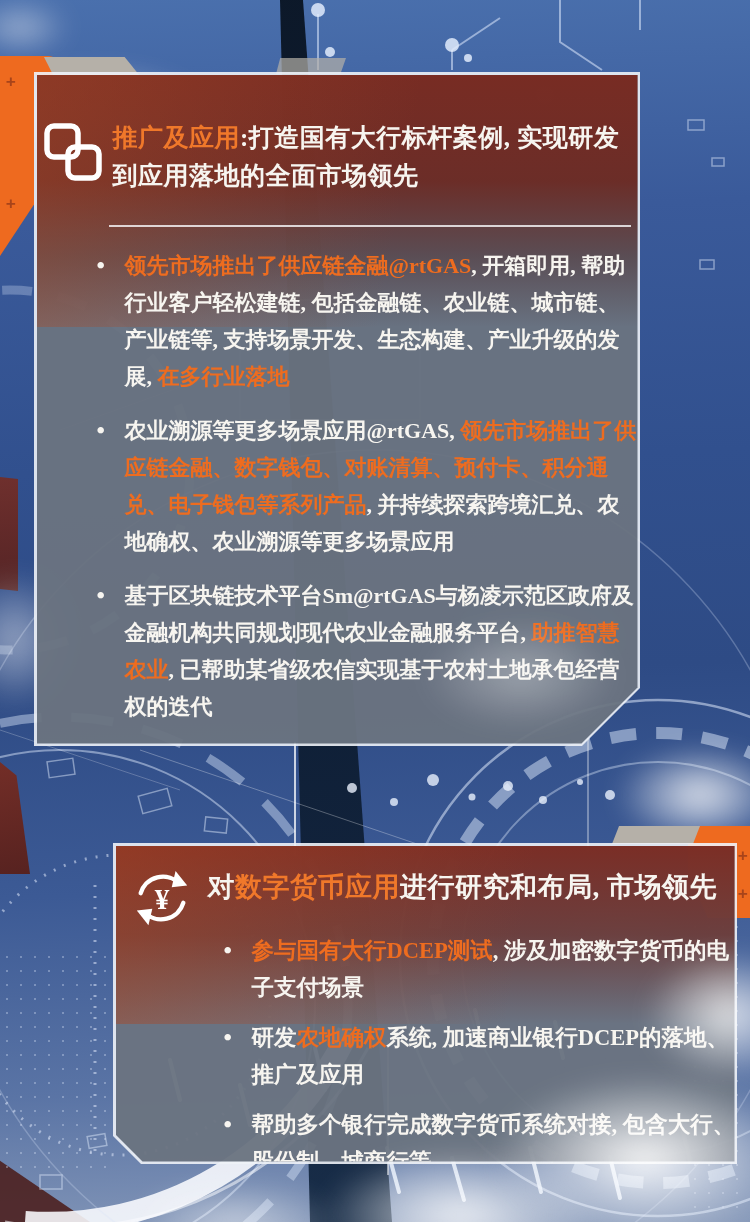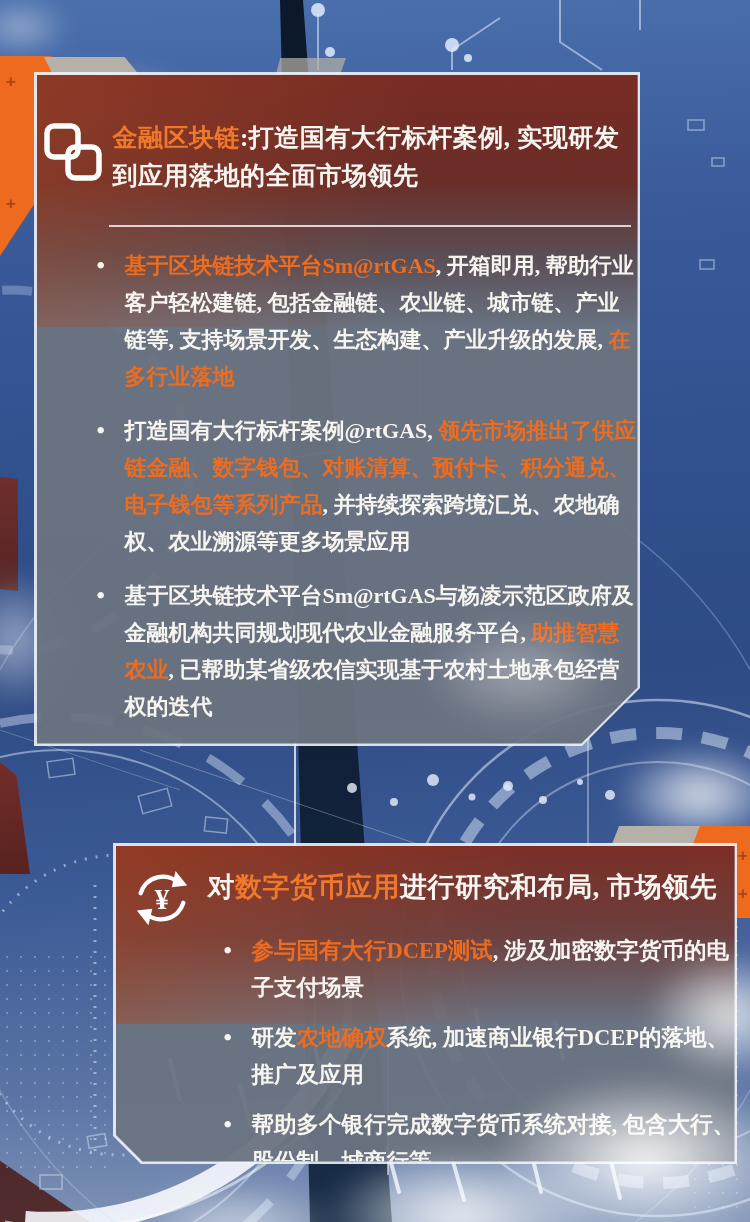--- a/index.html
+++ b/index.html
@@ -192,31 +192,31 @@
     <div class="panel-inner">
       <div class="red-top"></div>
 
       <div class="icon-box" style="left:6px;top:46px;width:60px;height:62px;">
         <svg width="60" height="62" viewBox="0 0 60 62" fill="none">
           <rect x="4" y="5" width="31" height="31" rx="7" stroke="#ffffff" stroke-width="5.5"></rect>
           <rect x="25" y="26" width="31" height="31" rx="7" stroke="#ffffff" stroke-width="5.5"></rect>
         </svg>
       </div>
 
-      <div class="head head-top"><span class="c-orange">金融区块链</span><span class="c-white">:打造国有大行标杆案例, 实现研发到应用落地的全面市场领先</span></div>
+      <div class="head head-top"><span class="c-orange">推广及应用</span><span class="c-white">:打造国有大行标杆案例, 实现研发到应用落地的全面市场领先</span></div>
       <div class="divider"></div>
 
       <ul class="blist blist-top">
         <li class="bullet">
           <span class="dot">•</span>
-          <span class="btext"><span class="c-orange">基于区块链技术平台Sm@rtGAS</span><span class="c-white">, 开箱即用, 帮助行业客户轻松建链, 包括金融链、农业链、城市链、产业链等, 支持场景开发、生态构建、产业升级的发展, </span><span class="c-orange">在多行业落地</span></span>
-        </li>
-        <li class="bullet">
-          <span class="dot">•</span>
-          <span class="btext"><span class="c-white">打造国有大行标杆案例@rtGAS, </span><span class="c-orange">领先市场推出了供应链金融、数字钱包、对账清算、预付卡、积分通兑、电子钱包等系列产品</span><span class="c-white">, 并持续探索跨境汇兑、农地确权、农业溯源等更多场景应用</span></span>
+          <span class="btext"><span class="c-orange">领先市场推出了供应链金融@rtGAS</span><span class="c-white">, 开箱即用, 帮助行业客户轻松建链, 包括金融链、农业链、城市链、产业链等, 支持场景开发、生态构建、产业升级的发展, </span><span class="c-orange">在多行业落地</span></span>
+        </li>
+        <li class="bullet">
+          <span class="dot">•</span>
+          <span class="btext"><span class="c-white">农业溯源等更多场景应用@rtGAS, </span><span class="c-orange">领先市场推出了供应链金融、数字钱包、对账清算、预付卡、积分通兑、电子钱包等系列产品</span><span class="c-white">, 并持续探索跨境汇兑、农地确权、农业溯源等更多场景应用</span></span>
         </li>
         <li class="bullet">
           <span class="dot">•</span>
           <span class="btext"><span class="c-white">基于区块链技术平台Sm@rtGAS与杨凌示范区政府及金融机构共同规划现代农业金融服务平台, </span><span class="c-orange">助推智慧农业</span><span class="c-white">, 已帮助某省级农信实现基于农村土地承包经营权的迭代</span></span>
         </li>
         <li class="bullet">
           <span class="dot">•</span>
           <span class="btext"><span class="c-orange">为建设银行打造的区块链平台, </span><span class="c-white">实现了发票存证、签购单存证、土地确权等应用运行</span></span>
         </li>
       </ul>

